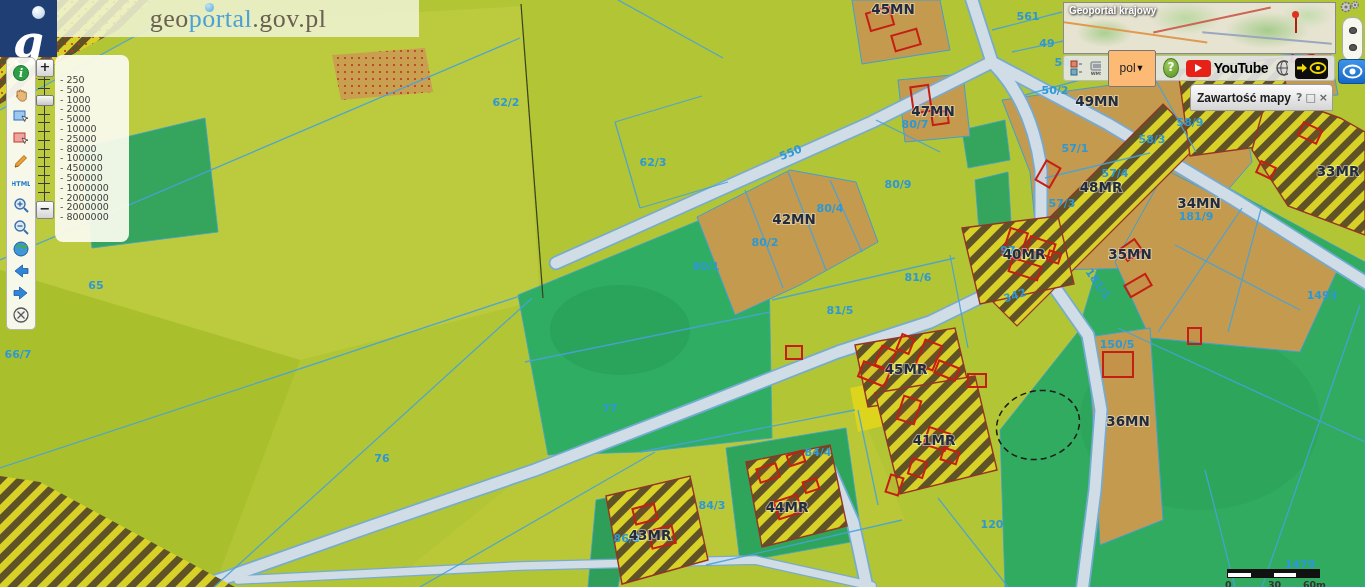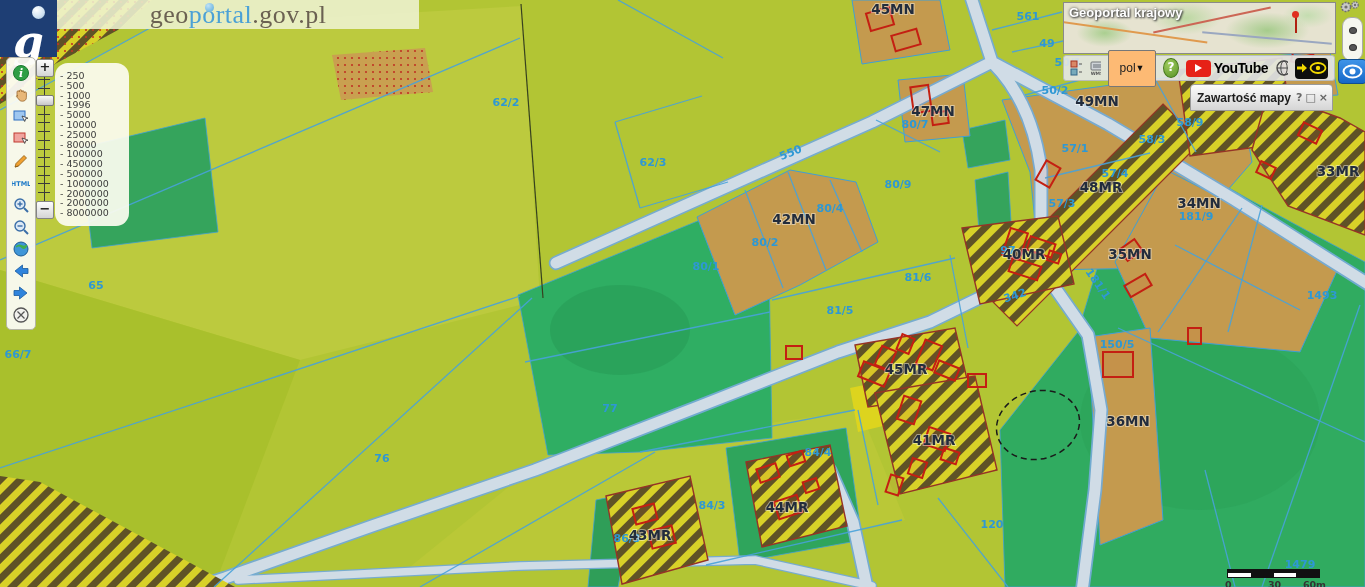--- a/index.html
+++ b/index.html
@@ -10,48 +10,48 @@
   .bld{fill:rgba(220,60,40,.08);stroke:#c41f12;stroke-width:2;}
   .rcase{fill:none;stroke:#74abd6;stroke-width:14.5;stroke-linejoin:round;stroke-linecap:round;opacity:.95;}
   .rfill{fill:none;stroke:#d0dce6;stroke-width:11;stroke-linejoin:round;stroke-linecap:round;}
   .rcase.thin{stroke-width:10;}
   .rfill.thin{stroke-width:7.5;}
   .cad{stroke:#48a2da;stroke-width:1.3;opacity:.9;}
   
   #logo-tile{position:absolute;left:0;top:0;width:57px;height:57px;background:#1e3e74;z-index:30;display:flex;align-items:flex-end;justify-content:center;}
   #logo-tile .g{color:#fff;font:italic 700 44px "DejaVu Serif",serif;line-height:.95;margin-bottom:-6px;}
   #logo-tile .ball{position:absolute;right:12px;top:6px;width:13px;height:13px;border-radius:50%;background:radial-gradient(circle at 35% 30%,#ffffff,#cfe2f2 60%,#9cb8cf);}
-  #brand-band{position:absolute;left:57px;top:0;width:362px;height:29px;background:rgba(238,243,211,.88);z-index:25;display:flex;align-items:center;justify-content:center;}
+  #brand-band{position:absolute;left:57px;top:0;width:362px;height:37px;background:rgba(238,243,211,.88);z-index:25;display:flex;align-items:center;justify-content:center;}
   #brand-band .brand{font:400 26px "Liberation Serif",serif;letter-spacing:.5px;line-height:1;}
   .brand .p1,.brand .p3{color:#6b6152;}
   .brand .p2{color:#4ba1d6;}
   #brand-dot{position:absolute;left:148px;top:3px;width:9px;height:9px;border-radius:50%;background:radial-gradient(circle at 35% 30%,#bfe2f7,#55a8d8);}
   #menu-bar{position:absolute;left:60px;top:30px;display:flex;gap:4px;z-index:30;}
   .menu-btn{background:#b5dfeb;border:1px solid #86b9c8;color:#15303c;font-size:10.5px;padding:2px 6px;white-space:nowrap;}
   
   #tool-col{position:absolute;left:6px;top:57px;width:28px;background:rgba(252,252,248,.93);border:1px solid #b5b5a8;border-radius:5px;padding:4px 0;z-index:30;display:flex;flex-direction:column;align-items:center;gap:1px;}
   .tool-btn{width:22px;height:21px;display:flex;align-items:center;justify-content:center;border-radius:3px;}
   
   .sq-btn{position:absolute;width:16px;height:16px;background:linear-gradient(#fdfdfd,#d5d5d5);border:1px solid #848484;border-radius:2px;font:700 13px/14px "DejaVu Sans",sans-serif;text-align:center;color:#222;z-index:30;}
   #zoom-plus{left:36px;top:59px;}
   #zoom-minus{left:36px;top:201px;}
   #zoom-ticks{position:absolute;left:38px;top:79px;width:12px;height:122px;background:repeating-linear-gradient(to bottom,#3a3a3a 0 1px,transparent 1px 8.7px);z-index:29;}
   #zoom-track{position:absolute;left:43.5px;top:77px;width:1.5px;height:124px;background:#3a3a3a;z-index:29;}
   #zoom-handle{position:absolute;left:36px;top:95px;width:16px;height:9px;background:linear-gradient(#fafafa,#c8c8c8);border:1px solid #777;border-radius:2px;z-index:31;}
-  #scale-panel{position:absolute;left:55px;top:63px;width:64px;background:rgba(252,252,240,.93);border-radius:13px;padding:8px 5px;z-index:28;}
+  #scale-panel{position:absolute;left:55px;top:55px;width:64px;background:rgba(252,252,240,.93);border-radius:8px;padding:20px 5px;z-index:28;}
   .scale-row{font:400 9.5px/9.8px "DejaVu Sans",sans-serif;color:#3c3c3c;white-space:pre;}
   
   #overview-panel{position:absolute;left:1063px;top:2px;width:271px;height:50px;border:1px solid #8a8a8a;z-index:30;overflow:hidden;
     background:
       radial-gradient(40px 20px at 15% 60%,#aacf90 0%,rgba(170,207,144,0) 70%),
       radial-gradient(50px 24px at 45% 30%,#bcd8a2 0%,rgba(188,216,162,0) 70%),
       radial-gradient(60px 26px at 75% 55%,#a6cc8c 0%,rgba(166,204,140,0) 70%),
       radial-gradient(36px 18px at 90% 25%,#c4ddb0 0%,rgba(196,221,176,0) 70%),
       #e6e3d0;}
-  #overview-title{position:absolute;left:5px;top:2px;color:#fff;font-weight:700;font-size:13px;text-shadow:0 0 3px #444,1px 1px 2px #444;}
+  #overview-title{position:absolute;left:5px;top:2px;color:#fff;font-weight:700;font-size:10px;text-shadow:0 0 3px #444,1px 1px 2px #444;}
   .ov-road{position:absolute;height:2px;}
   #ov-pin{position:absolute;left:228px;top:8px;width:7px;height:7px;border-radius:50%;background:#e03020;}
   #ov-pin-tail{position:absolute;left:231px;top:14px;width:2px;height:16px;background:#b02010;}
   
   #top-toolbar{position:absolute;left:1063px;top:55px;width:272px;height:26px;background:rgba(228,231,233,.9);border:1px solid #b8bcbe;border-radius:3px;z-index:30;display:flex;align-items:center;gap:7px;padding:0 6px;box-sizing:border-box;}
   #lang-select{width:52px;height:19px;background:#fdba74;border:1px solid #777;border-radius:2px;display:flex;align-items:center;justify-content:center;padding:8px 4px;font-size:12px;color:#222;}
   #lang-select .chev{font-size:9px;color:#111;font-weight:700;}
   #help-button{width:18px;height:18px;border-radius:50%;background:radial-gradient(circle at 35% 30%,#9ecb5c,#5a9428);border:1px solid #4a7c20;color:#fff;font:700 12px/17px "DejaVu Sans",sans-serif;text-align:center;}
   #yt-wrap{display:flex;align-items:center;gap:3px;}
   #yt-badge{width:25px;height:17px;background:#e62117;border-radius:4px;display:flex;align-items:center;justify-content:center;}
@@ -360,21 +360,21 @@
 
   <div id="zoom-plus" class="sq-btn">+</div>
   <div id="zoom-ticks"></div>
   <div id="zoom-track"></div>
   <div id="zoom-handle"></div>
   <div id="zoom-minus" class="sq-btn">−</div>
   <div id="scale-panel">
       <div class="scale-row">- 250</div>
       <div class="scale-row">- 500</div>
       <div class="scale-row">- 1000</div>
-      <div class="scale-row">- 1996</div>
+      <div class="scale-row">- 2000</div>
       <div class="scale-row">- 5000</div>
       <div class="scale-row">- 10000</div>
       <div class="scale-row">- 25000</div>
       <div class="scale-row">- 80000</div>
       <div class="scale-row">- 100000</div>
       <div class="scale-row">- 450000</div>
       <div class="scale-row">- 500000</div>
       <div class="scale-row">- 1000000</div>
       <div class="scale-row">- 2000000</div>
       <div class="scale-row">- 2000000</div>

